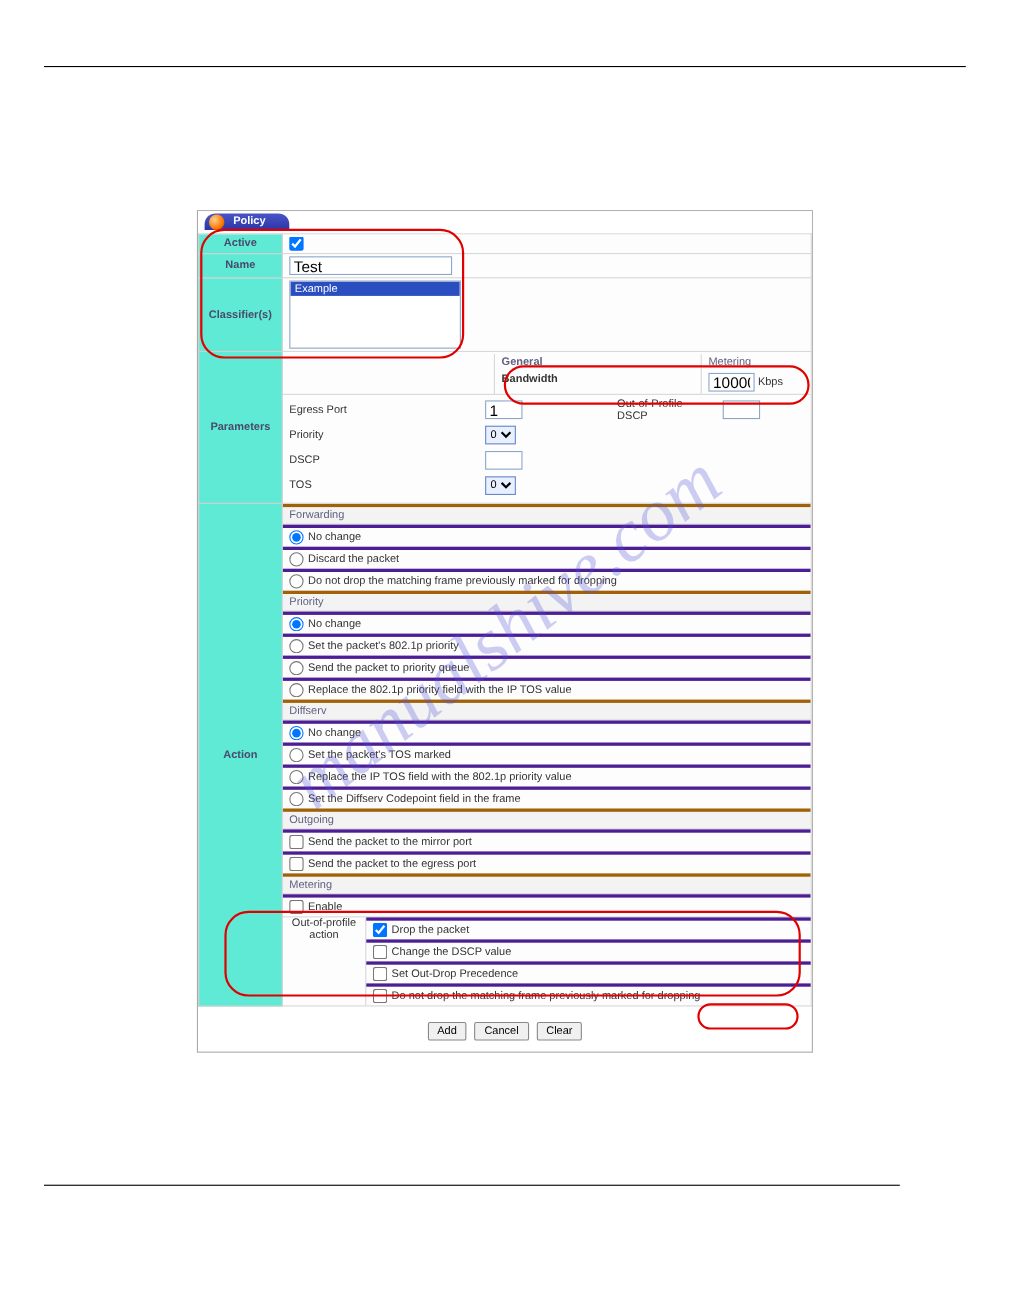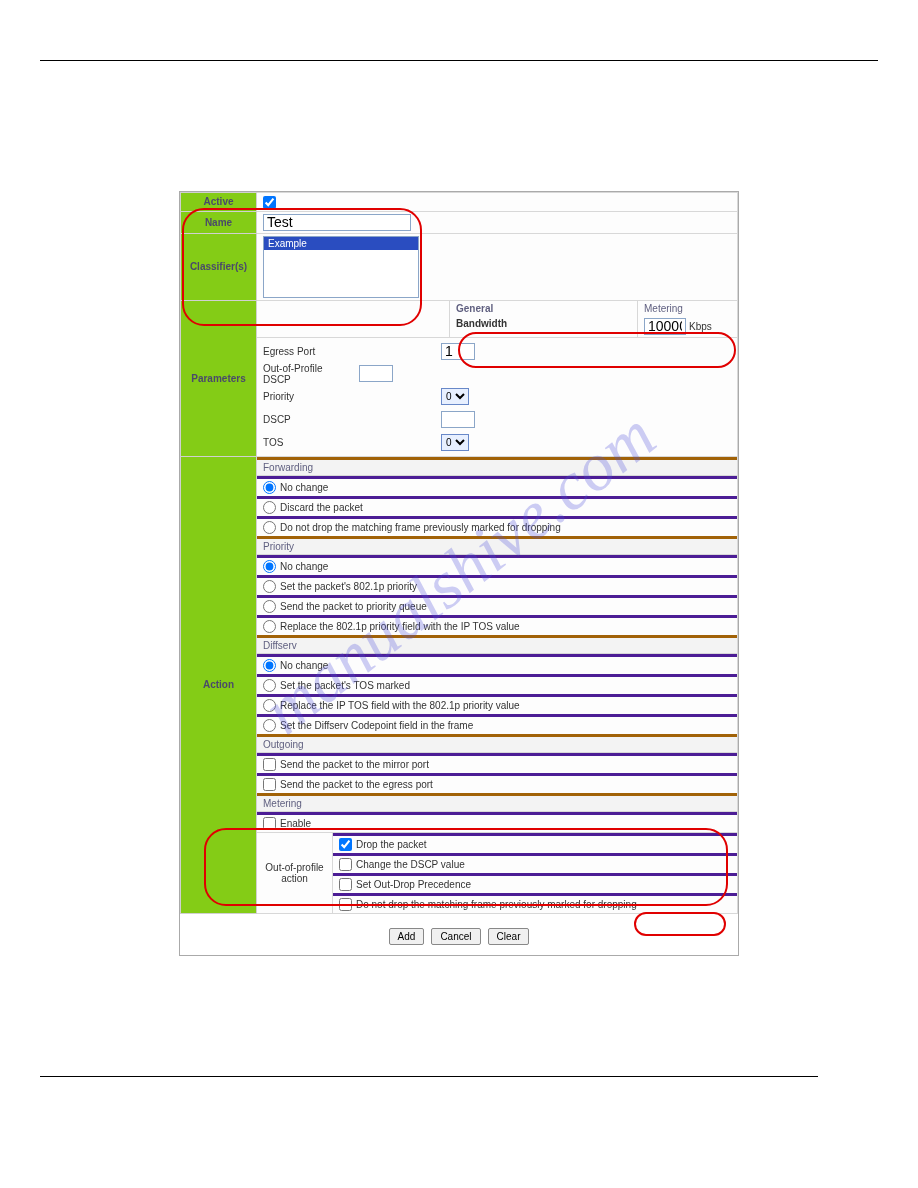--- a/index.html
+++ b/index.html
@@ -51,21 +51,21 @@
     content: "";
     position: absolute;
     left: 4px; top: 1px;
     width: 14px; height: 14px;
     border-radius: 50%;
     background: radial-gradient(circle at 35% 35%, #ffd090, #ff7a00 60%, #b04000);
   }
   table.main { width: 100%; border-collapse: collapse; }
   table.main > tbody > tr > td.label-cell {
     width: 76px;
-    background: #84cc16;
+    background: #5eead4;
     color: #4a4a6a;
     font-weight: bold;
     font-size: 10px;
     text-align: center;
     vertical-align: middle;
     border: 1px solid #d0d0d0;
     padding: 3px;
   }
   table.main > tbody > tr > td.content-cell {
     border: 1px solid #d8d8d8;
@@ -118,21 +118,20 @@
     align-items: center;
   }
   .oop-wrap { display: flex; border-top: 1px solid #d8d8d8; }
   .oop-label {
     width: 76px;
     font-size: 10px;
     text-align: center;
     color: #333;
     display: flex;
     flex-direction: column;
-    justify-content: center;
     border-right: 1px solid #d8d8d8;
   }
   .oop-rows { flex: 1; }
   .button-row { text-align: center; padding: 14px 0 10px; }
   button.btn {
     font-size: 10px;
     padding: 2px 8px;
     border: 1px solid #888;
     background: #f0f0f0;
     border-radius: 2px;
@@ -154,20 +153,25 @@
 
 <div class="screenshot-wrap">
 
   <div class="watermark">manualshive.com</div>
 
   <div class="hl" style="top:16px; left:2px; width:240px; height:118px; border-radius:22px;"></div>
   <div class="hl" style="top:140px; left:278px; width:278px; height:36px; border-radius:18px;"></div>
   <div class="hl" style="top:636px; left:24px; width:524px; height:78px; border-radius:22px;"></div>
   <div class="hl" style="top:720px; left:454px; width:92px; height:24px; border-radius:12px;"></div>
 
+  <div class="tab-header">
+    <div class="tab">
+      <span>Policy</span>
+    </div>
+  </div>
 
   <table class="main">
     <tbody>
 
       <tr>
         <td class="label-cell">Active</td>
         <td class="content-cell">
           <input type="checkbox" checked="" style="">
         </td>
       </tr>
@@ -201,21 +205,21 @@
             </div>
             <div style="width:100px; border-left:1px solid #d8d8d8;">
               <div class="gensec" style="padding:2px 6px">Metering</div>
               <div style="display:flex; align-items:center; padding:2px 6px; gap:3px;">
                 <input type="text" style="width: 42px;" value="10000">
                 <span style="font-size:10px">Kbps</span>
               </div>
             </div>
           </div>
           <div style="padding:2px 6px;">
-            <div style="display:flex; flex-direction:column;">
+            <div style="display:flex; align-items:center;">
               <div style="flex:1;">
                 <div class="param-row">
                   <span class="plabel">Egress Port</span>
                   <input type="text" style="width: 34px;" value="1">
                 </div>
               </div>
               <div style="width:170px; display:flex; align-items:center; gap:6px;">
                 <span style="font-size:10px; width:90px; line-height:1.1">Out-of-Profile DSCP</span>
                 <input type="text" style="width: 34px;" value="">
               </div>

